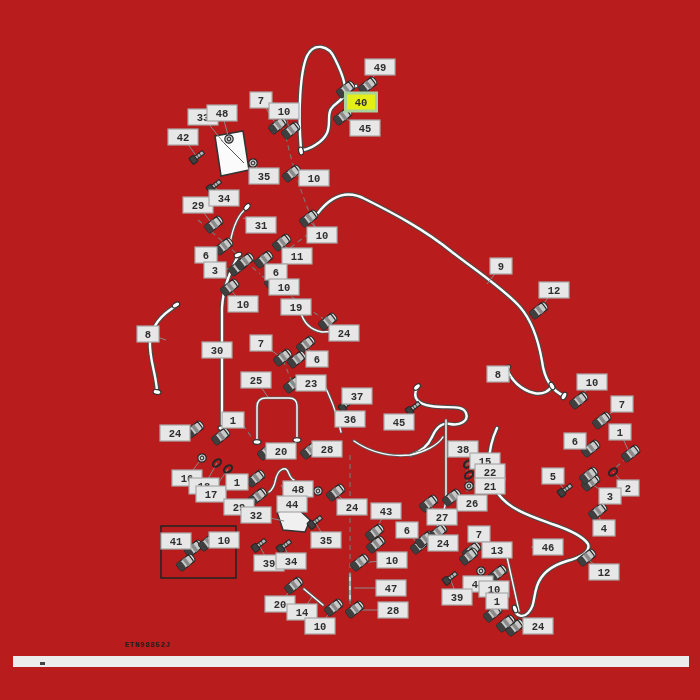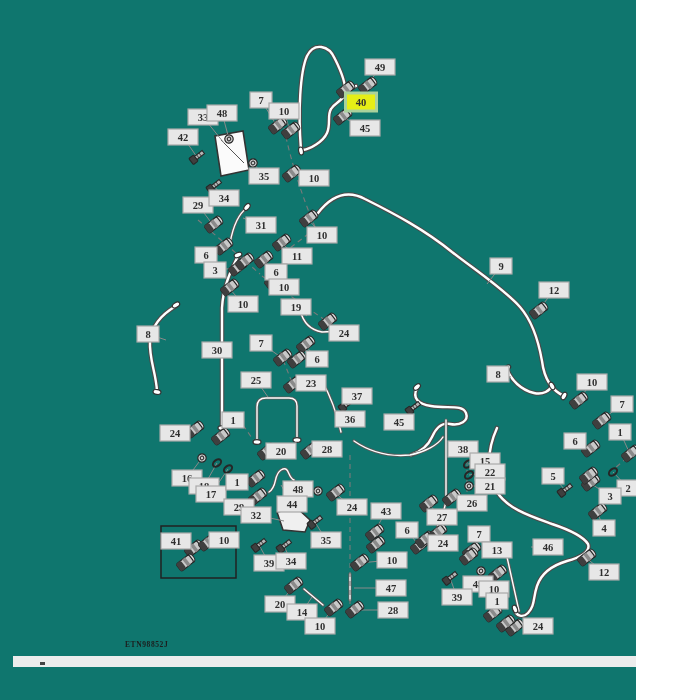--- a/index.html
+++ b/index.html
@@ -1,17 +1,17 @@
 <!DOCTYPE html>
 <html><head>
 <meta charset="utf-8">
 <style>
   html,body{margin:0;padding:0;background:#fff;}
-  .stage{position:relative;width:636px;height:700px;background:#0f766e;overflow:hidden;
-         font-family:Liberation Serif, serif;}
+  .stage{position:relative;width:700px;height:700px;background:#b91c1c;overflow:hidden;
+         font-family:Liberation Mono, monospace;}
   svg{position:absolute;left:0;top:0;}
   .hscrollbar{position:absolute;left:13px;top:656px;width:676px;height:11px;background:#ececec;}
   .scroll-tick{position:absolute;left:27px;top:6px;width:5px;height:3px;background:#444;}
 </style>
 </head>
 <body>
 
 <div class="stage">
   <svg id="diagram" width="700" height="700" viewBox="0 0 700 700">
     <g id="layer-lines">

